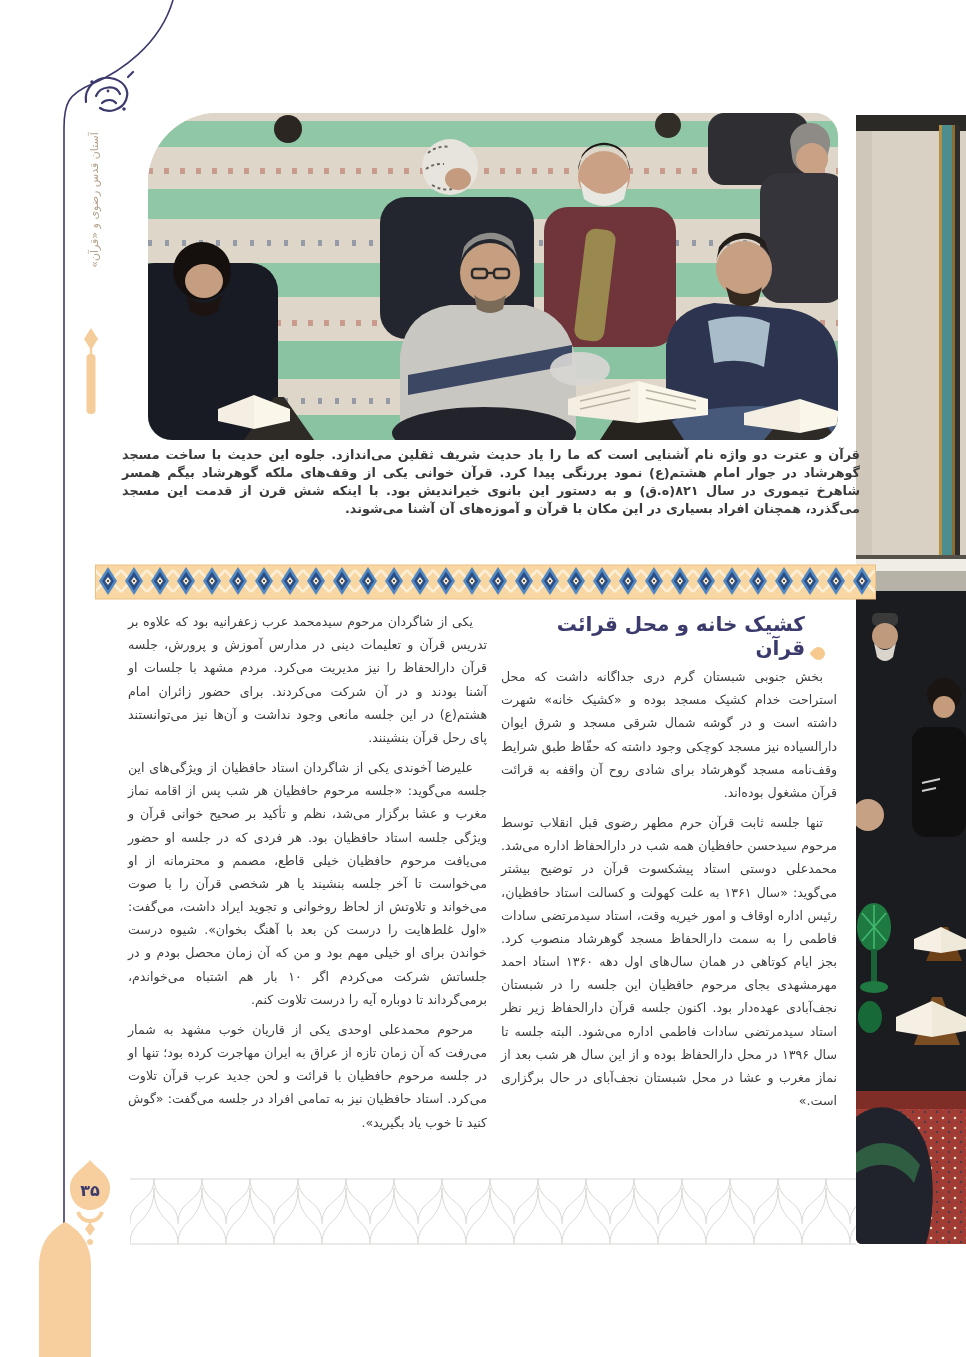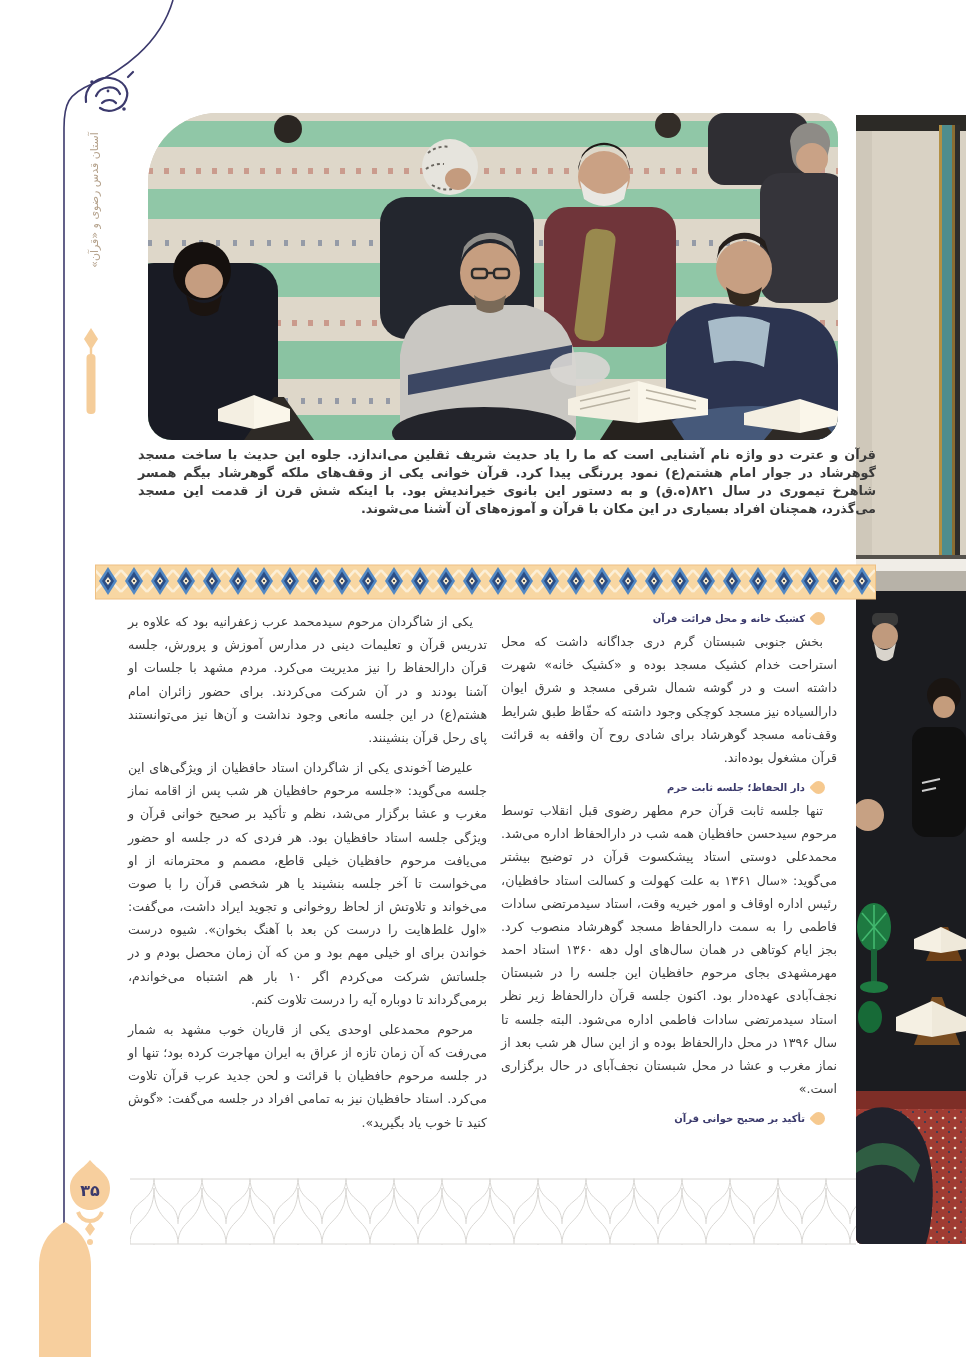--- a/index.html
+++ b/index.html
@@ -16,38 +16,38 @@
   .pagenum{position:absolute;left:60px;top:1158px;}
   .tower{position:absolute;left:36px;top:1218px;}
 
   
   .main-photo{position:absolute;left:148px;top:113px;width:690px;height:327px;
               border-radius:70px 24px 24px 24px;overflow:hidden;background:#d6cfc3;}
   .side-strip{position:absolute;left:856px;top:115px;width:110px;height:1129px;
               overflow:hidden;border-radius:0 0 0 6px;background:#1b1c20;}
 
   
-  .caption{position:absolute;left:138px;top:446px;width:738px;margin:0;
+  .caption{position:absolute;left:122px;top:446px;width:738px;margin:0;
            direction:rtl;text-align:justify;font-weight:700;font-size:12.8px;
            line-height:1.4;color:#3a3a3a;}
 
   
   .divider{position:absolute;left:95px;top:564px;}
 
   
   .columns{position:absolute;left:103px;top:610px;width:734px;display:flex;
            direction:rtl;gap:14px;}
   .col{direction:rtl;}
   .col.right-col{width:348px;}
   .col.left-col{width:372px;margin-left:25px;}
   .body-p{margin:0 0 7px;text-align:justify;text-indent:14px;
           font-size:12.6px;line-height:1.84;color:#3e3e3e;}
-  .heading{display:flex;align-items:center;gap:7px;direction:rtl;
+  .heading{display:flex;align-items:flex-end;gap:7px;direction:rtl;
            margin:12px 0 5px;padding-right:12px;
-           font-size:10px;font-weight:700;color:#3b3a6c;}
+           font-size:20px;font-weight:700;color:#3b3a6c;}
   .sect:first-child .heading{margin-top:2px;}
   .bullet{flex:0 0 auto;width:13px;height:13px;background:#f6c98f;
           border-radius:55% 55% 55% 14%;transform:rotate(45deg);}
 
   
   .footer-pattern{position:absolute;left:130px;top:1178px;}
 </style>
 </head>
 <body>
 
@@ -253,31 +253,23 @@
 
     <section class="col right-col">
       <div class="sect">
         <h3 class="heading">
           <span class="bullet"></span>
           <span>کشیک خانه و محل قرائت قرآن</span>
         </h3>
         <p class="body-p">بخش جنوبی شبستان گرم دری جداگانه داشت که محل استراحت خدام کشیک مسجد بوده و «کشیک خانه» شهرت داشته است و در گوشه شمال شرقی مسجد و شرق ایوان دارالسیاده نیز مسجد کوچکی وجود داشته که حفّاظ طبق شرایط وقف‌نامه مسجد گوهرشاد برای شادی روح آن واقفه به قرائت قرآن مشغول بوده‌اند.</p>
       </div>
       <div class="sect">
-        <h3 class="heading">
-          <span class="bullet"></span>
-          <span>دار الحفاظ؛ جلسه ثابت حرم</span>
-        </h3>
         <p class="body-p">تنها جلسه ثابت قرآن حرم مطهر رضوی قبل انقلاب توسط مرحوم سیدحسن حافظیان همه شب در دارالحفاظ اداره می‌شد. محمدعلی دوستی استاد پیشکسوت قرآن در توضیح بیشتر می‌گوید: «سال ۱۳۶۱ به علت کهولت و کسالت استاد حافظیان، رئیس اداره اوقاف و امور خیریه وقت، استاد سیدمرتضی سادات فاطمی را به سمت دارالحفاظ مسجد گوهرشاد منصوب کرد. بجز ایام کوتاهی در همان سال‌های اول دهه ۱۳۶۰ استاد احمد مهرمشهدی بجای مرحوم حافظیان این جلسه را در شبستان نجف‌آبادی عهده‌دار بود. اکنون جلسه قرآن دارالحفاظ زیر نظر استاد سیدمرتضی سادات فاطمی اداره می‌شود. البته جلسه تا سال ۱۳۹۶ در محل دارالحفاظ بوده و از این سال هر شب بعد از نماز مغرب و عشا در محل شبستان نجف‌آبای در حال برگزاری است.»</p>
       </div>
       <div class="sect">
-        <h3 class="heading">
-          <span class="bullet"></span>
-          <span>تأکید بر صحیح خوانی قرآن</span>
-        </h3>
       </div>
     </section>
 
     <section class="col left-col">
       <p class="body-p">یکی از شاگردان مرحوم سیدمحمد عرب زعفرانیه بود که علاوه بر تدریس قرآن و تعلیمات دینی در مدارس آموزش و پرورش، جلسه قرآن دارالحفاظ را نیز مدیریت می‌کرد. مردم مشهد با جلسات او آشنا بودند و در آن شرکت می‌کردند. برای حضور زائران امام هشتم(ع) در این جلسه مانعی وجود نداشت و آن‌ها نیز می‌توانستند پای رحل قرآن بنشینند.</p>
       <p class="body-p">علیرضا آخوندی یکی از شاگردان استاد حافظیان از ویژگی‌های این جلسه می‌گوید: «جلسه مرحوم حافظیان هر شب پس از اقامه نماز مغرب و عشا برگزار می‌شد، نظم و تأکید بر صحیح خوانی قرآن و ویژگی جلسه استاد حافظیان بود. هر فردی که در جلسه او حضور می‌یافت مرحوم حافظیان خیلی قاطع، مصمم و محترمانه از او می‌خواست تا آخر جلسه بنشیند یا هر شخصی قرآن را با صوت می‌خواند و تلاوتش از لحاظ روخوانی و تجوید ایراد داشت، می‌گفت: «اول غلط‌هایت را درست کن بعد با آهنگ بخوان». شیوه درست خواندن برای او خیلی مهم بود و من که آن زمان محصل بودم و در جلساتش شرکت می‌کردم اگر ۱۰ بار هم اشتباه می‌خواندم، برمی‌گرداند تا دوباره آیه را درست تلاوت کنم.</p>
       <p class="body-p">مرحوم محمدعلی اوحدی یکی از قاریان خوب مشهد به شمار می‌رفت که آن زمان تازه از عراق به ایران مهاجرت کرده بود؛ تنها او در جلسه مرحوم حافظیان با قرائت و لحن جدید عرب قرآن تلاوت می‌کرد. استاد حافظیان نیز به تمامی افراد در جلسه می‌گفت: «گوش کنید تا خوب یاد بگیرید».</p>
     </section>
 
   </div>

